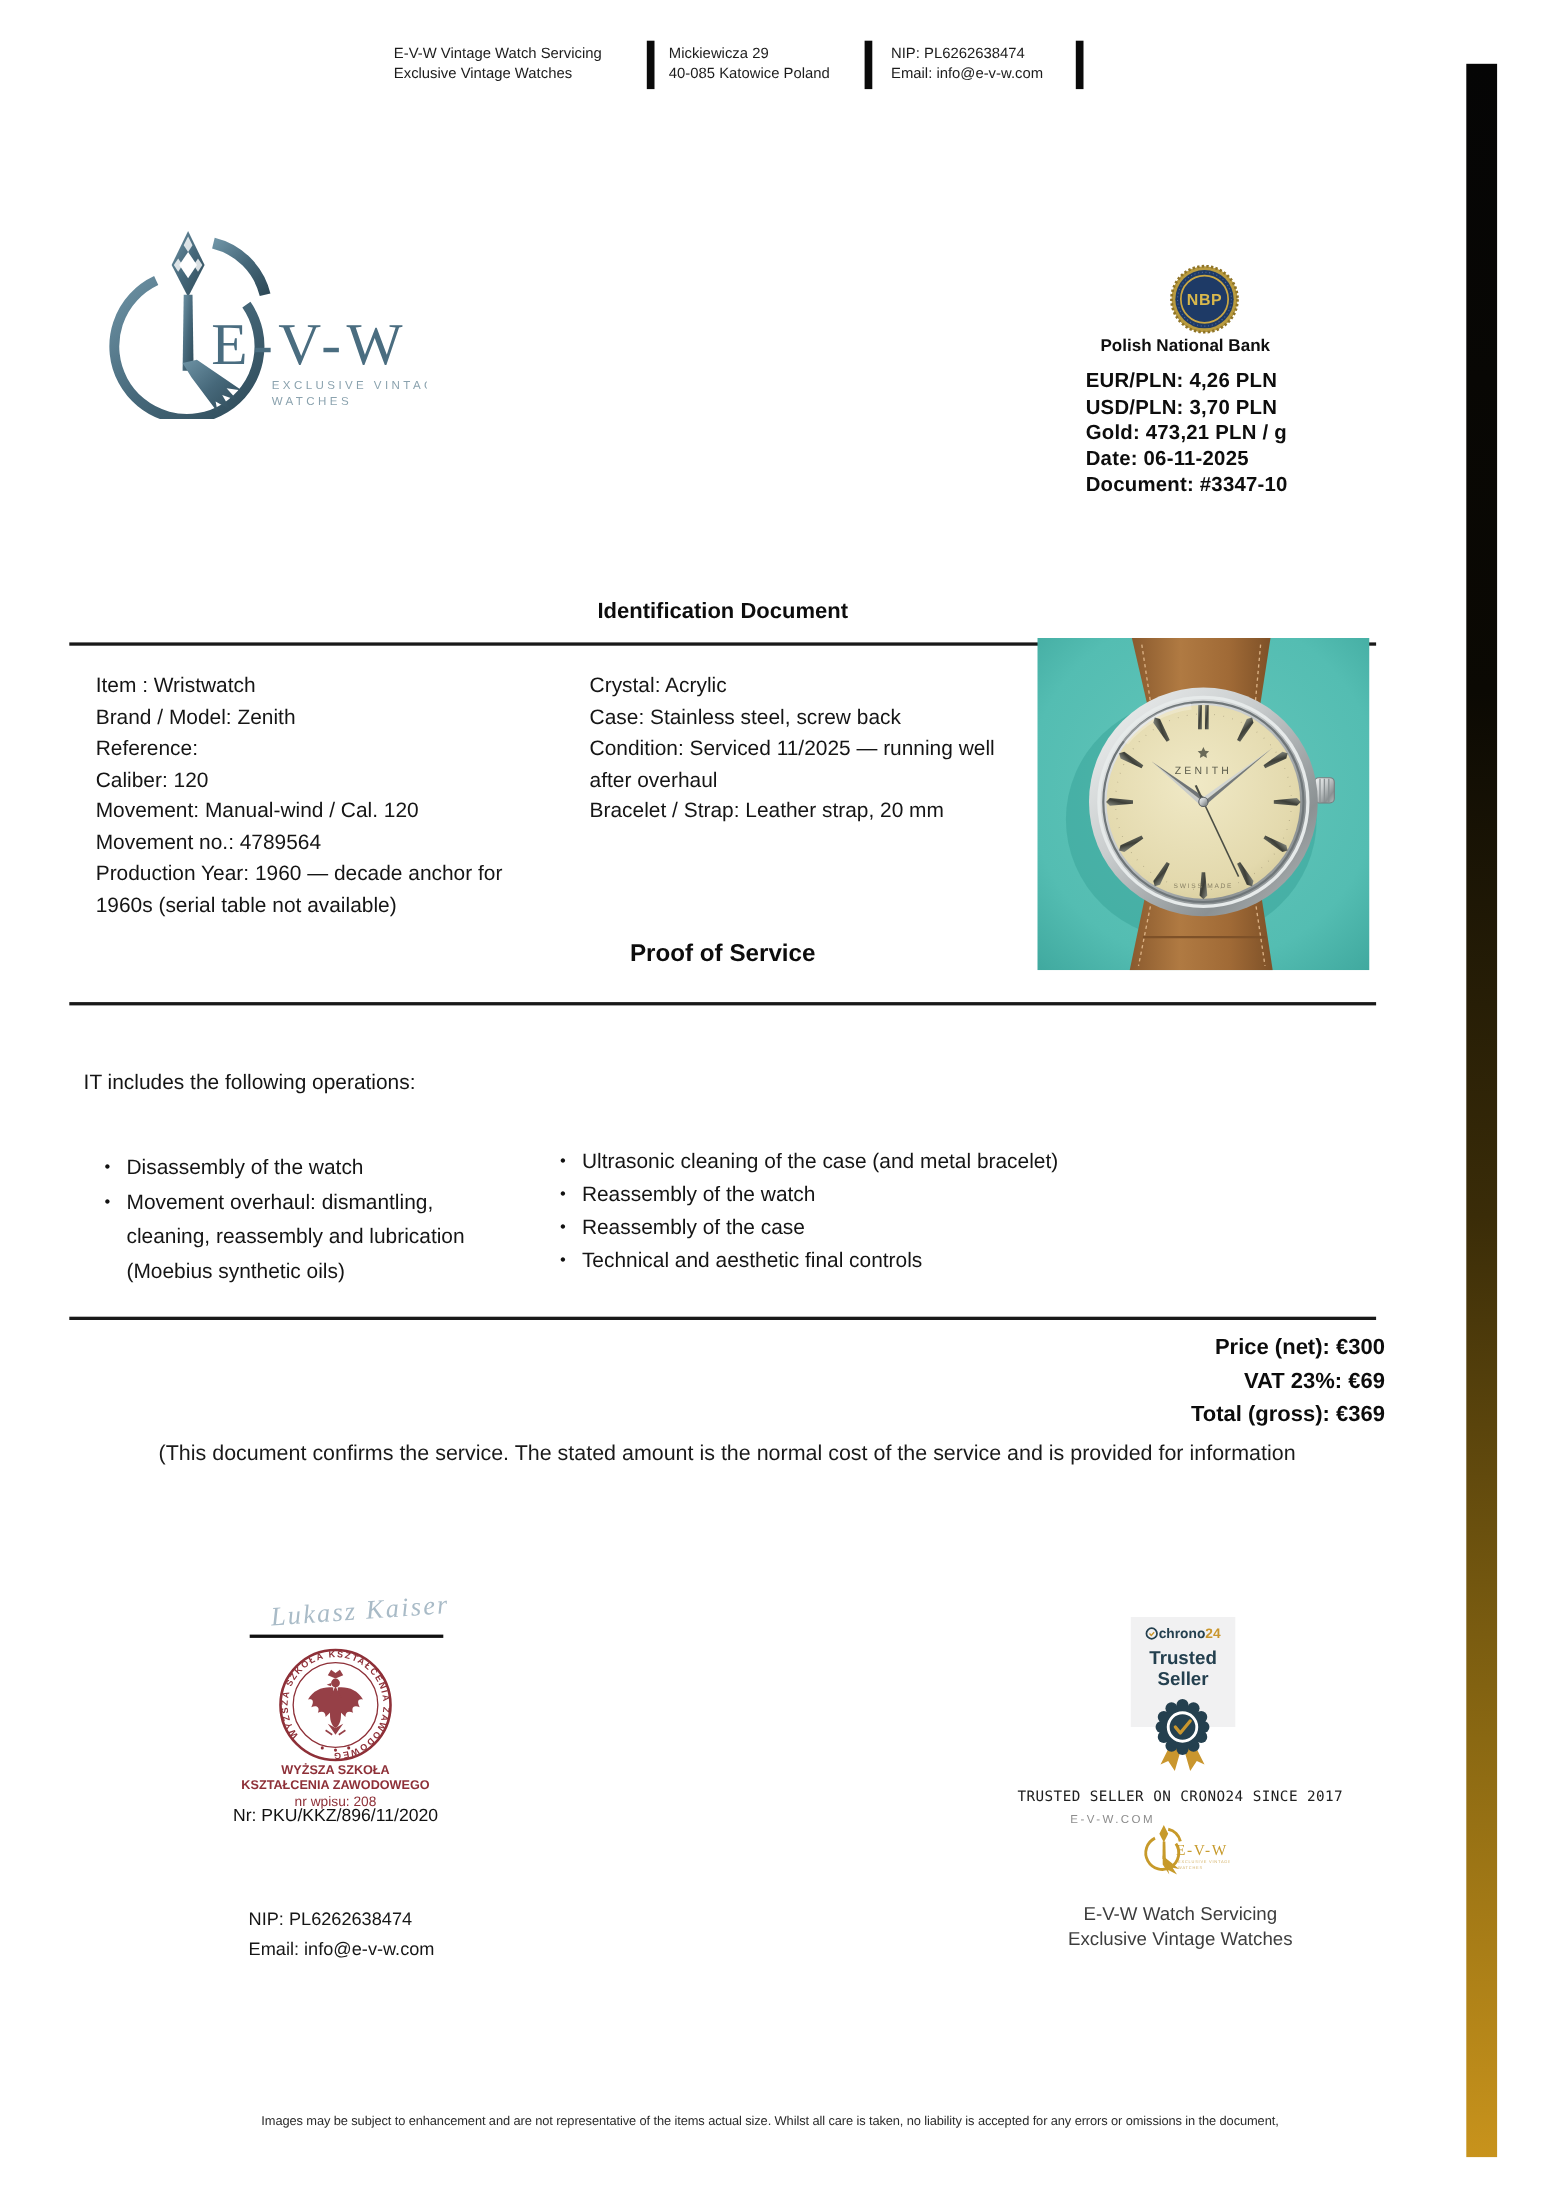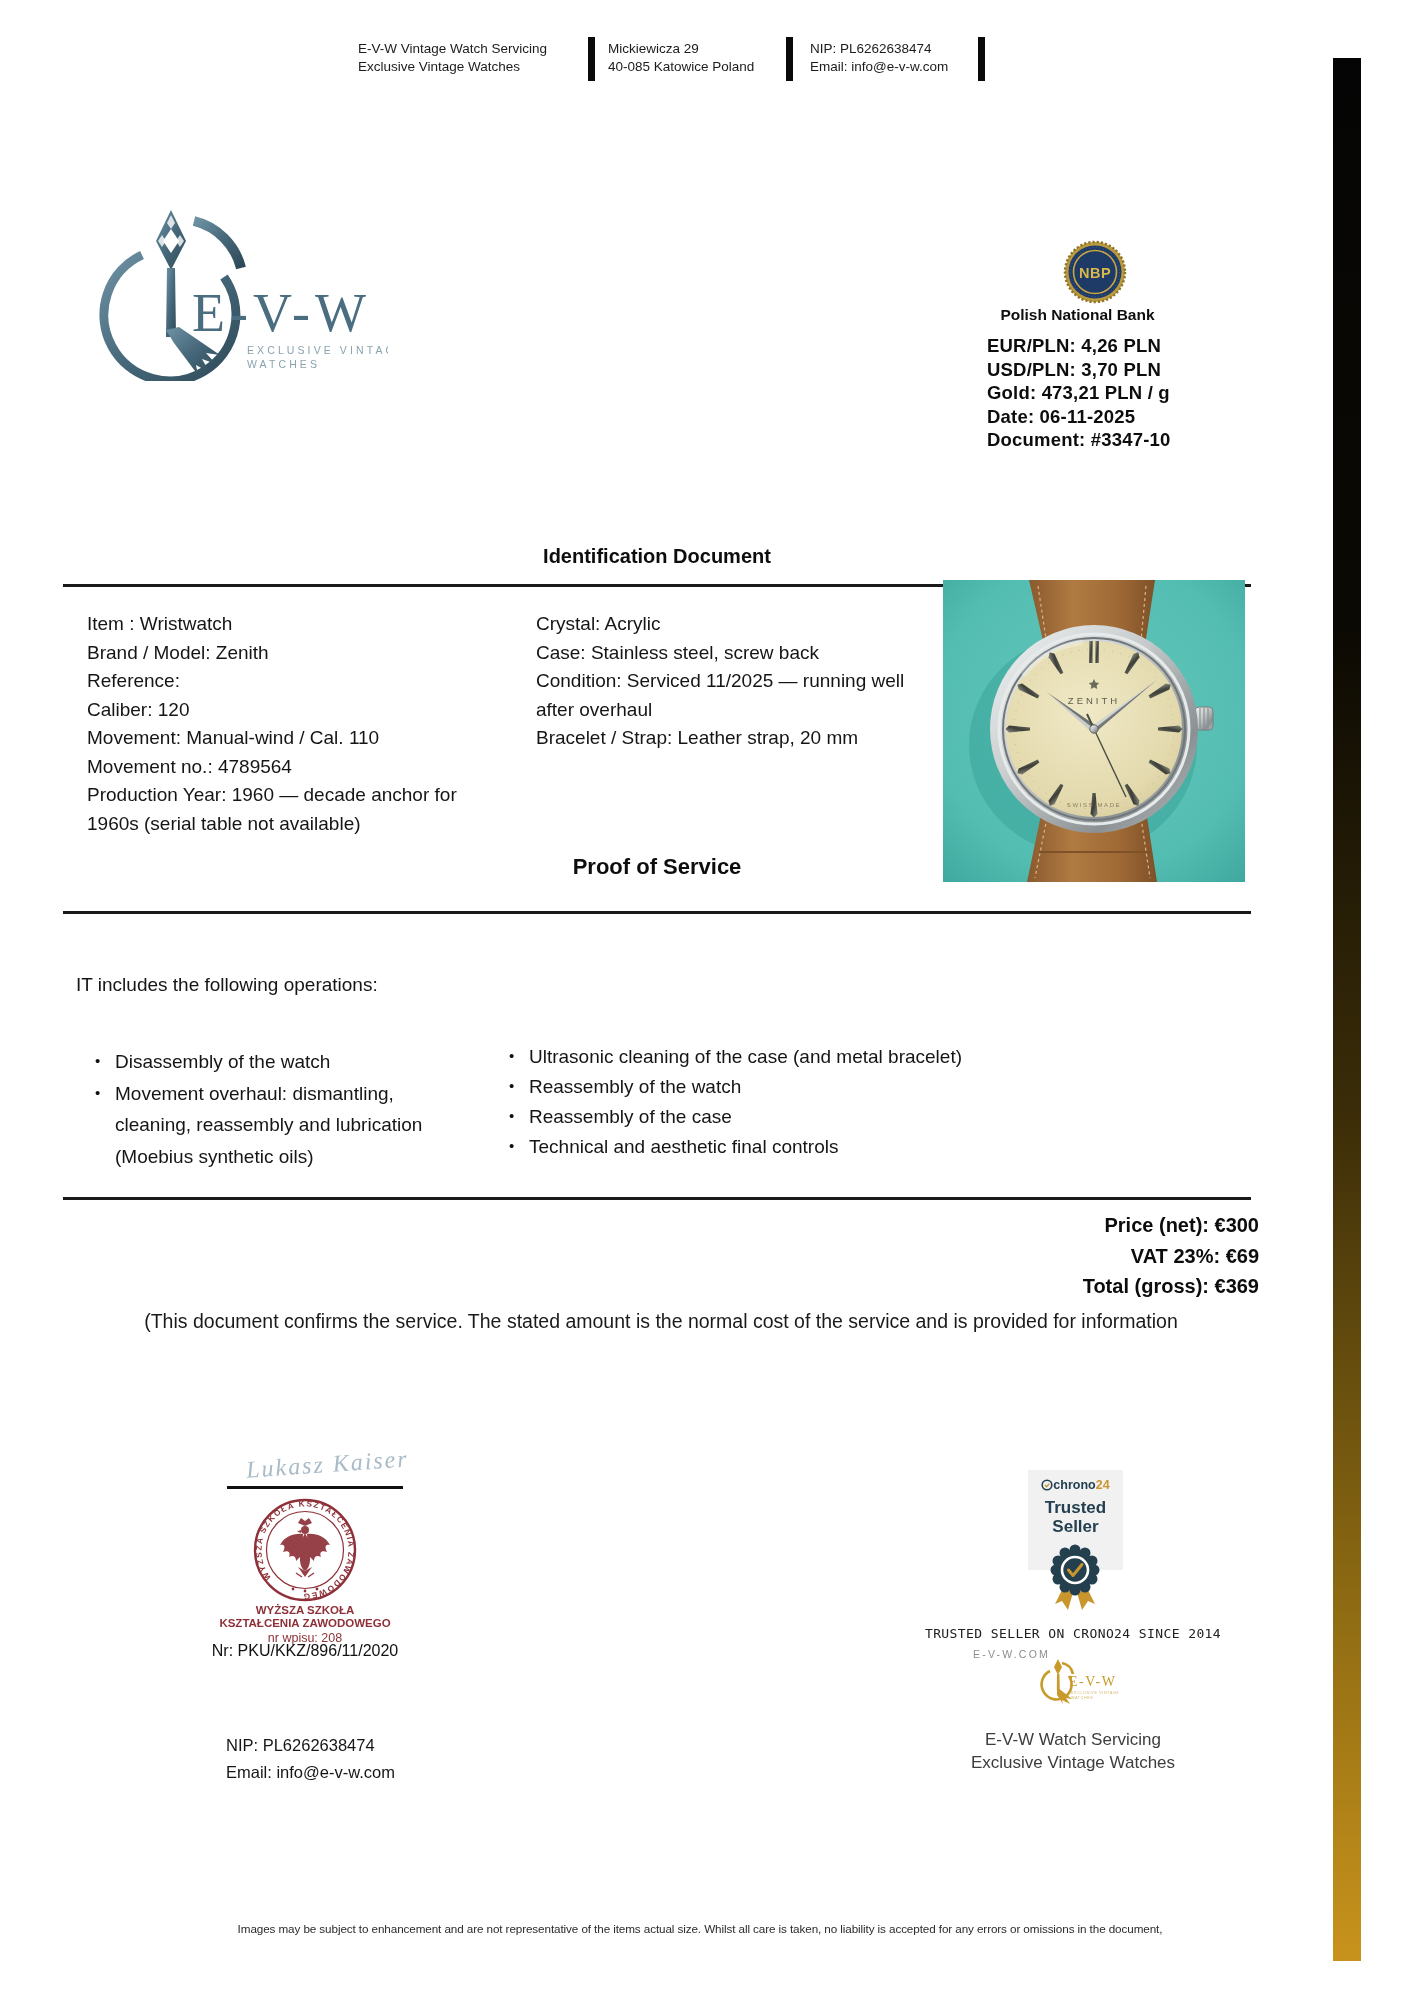--- a/index.html
+++ b/index.html
@@ -133,21 +133,21 @@
   </div>
 
   <div class="sec-title" style="top:545px;font-size:20px;">Identification Document</div>
   <div class="rule" style="top:584px;"></div>
 
   <div class="id-col" style="left:87px;top:610px;width:395px;">
     <div>Item : Wristwatch</div>
     <div>Brand / Model: Zenith</div>
     <div>Reference:</div>
     <div>Caliber: 120</div>
-    <div>Movement: Manual-wind / Cal. 110</div>
+    <div>Movement: Manual-wind / Cal. 120</div>
     <div>Movement no.: 4789564</div>
     <div>Production Year: 1960 — decade anchor for 1960s (serial table not available)</div>
   </div>
   <div class="id-col" style="left:536px;top:610px;width:398px;">
     <div>Crystal: Acrylic</div>
     <div>Case: Stainless steel, screw back</div>
     <div>Condition: Serviced 11/2025 — running well after overhaul</div>
     <div>Bracelet / Strap: Leather strap, 20 mm</div>
   </div>
 
@@ -325,21 +325,21 @@
         <circle cx="18" cy="45" r="5.5"></circle>
         <circle cx="11" cy="37" r="5.5"></circle>
       <circle cx="9" cy="28" r="5.5"></circle>
         <circle cx="11" cy="19" r="5.5"></circle>
         <circle cx="18" cy="11" r="5.5"></circle>
       <circle cx="28" cy="28" r="20"></circle>
     </g>
     <circle cx="28" cy="28" r="13" fill="none" stroke="#fff" stroke-width="2.6"></circle>
     <path d="M21.5,28 l4.5,5.5 l9,-11" fill="none" stroke="#c9962e" stroke-width="3" stroke-linecap="round" stroke-linejoin="round"></path>
   </svg>
-  <div class="c24-caption">TRUSTED SELLER ON CRONO24 SINCE 2014</div>
+  <div class="c24-caption">TRUSTED SELLER ON CRONO24 SINCE 2017</div>
 
   <svg class="abs" style="left:1038px;top:1653px;" width="80" height="56" viewBox="0 0 80 56">
     <g stroke="#c79a2a" fill="none">
       <path d="M12,18 A15,15 0 1 0 31,23" stroke-width="2.6"></path>
       <path d="M24,10 A14,14 0 0 1 35,21" stroke-width="2.8"></path>
     </g>
     <g fill="#c79a2a">
       <path d="M20,6 L16,14 L20,22 L24,14 Z"></path>
       <path d="M19,21 h2.4 l.4,16 h-3 Z"></path>
       <path d="M19,34 L34,46 L28,45 L32,51 L24,47 L25,51 L19,42 Z"></path>

